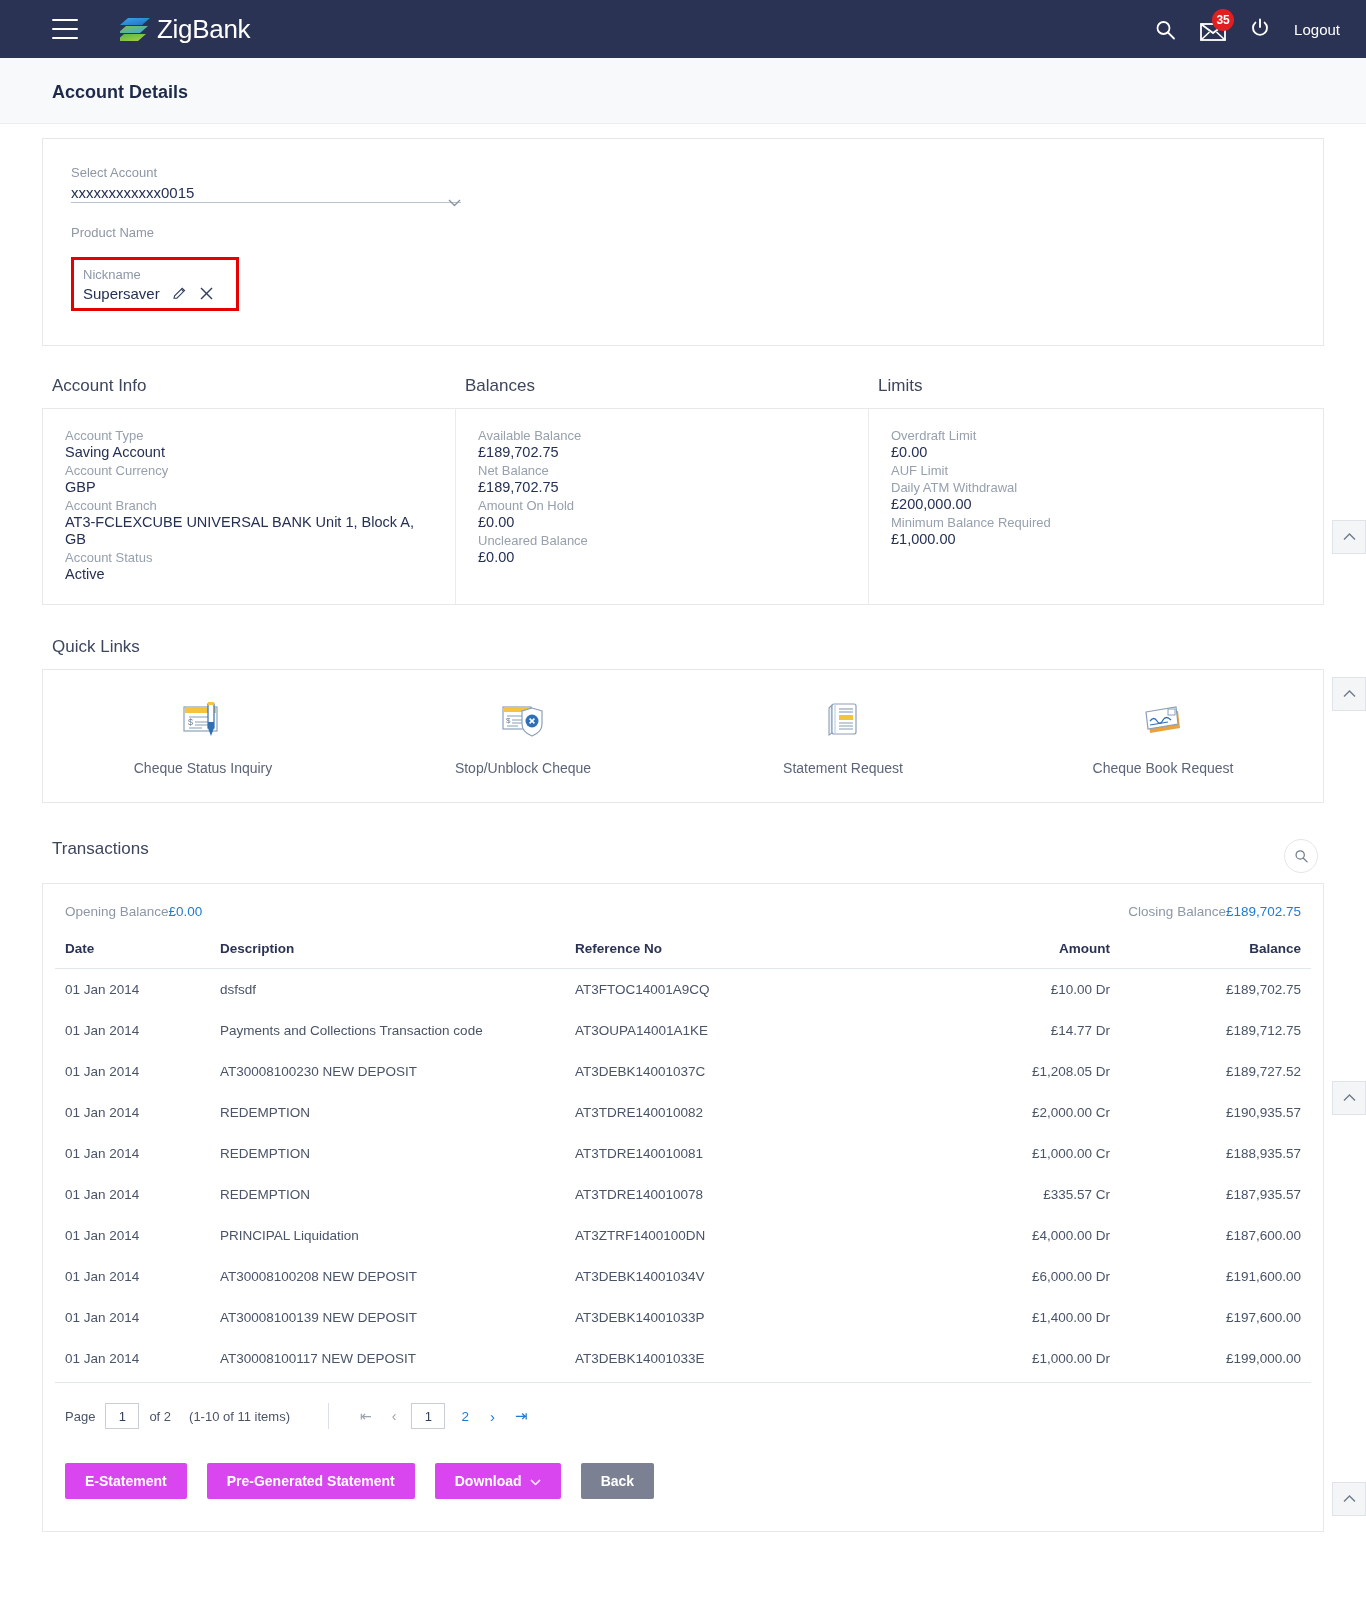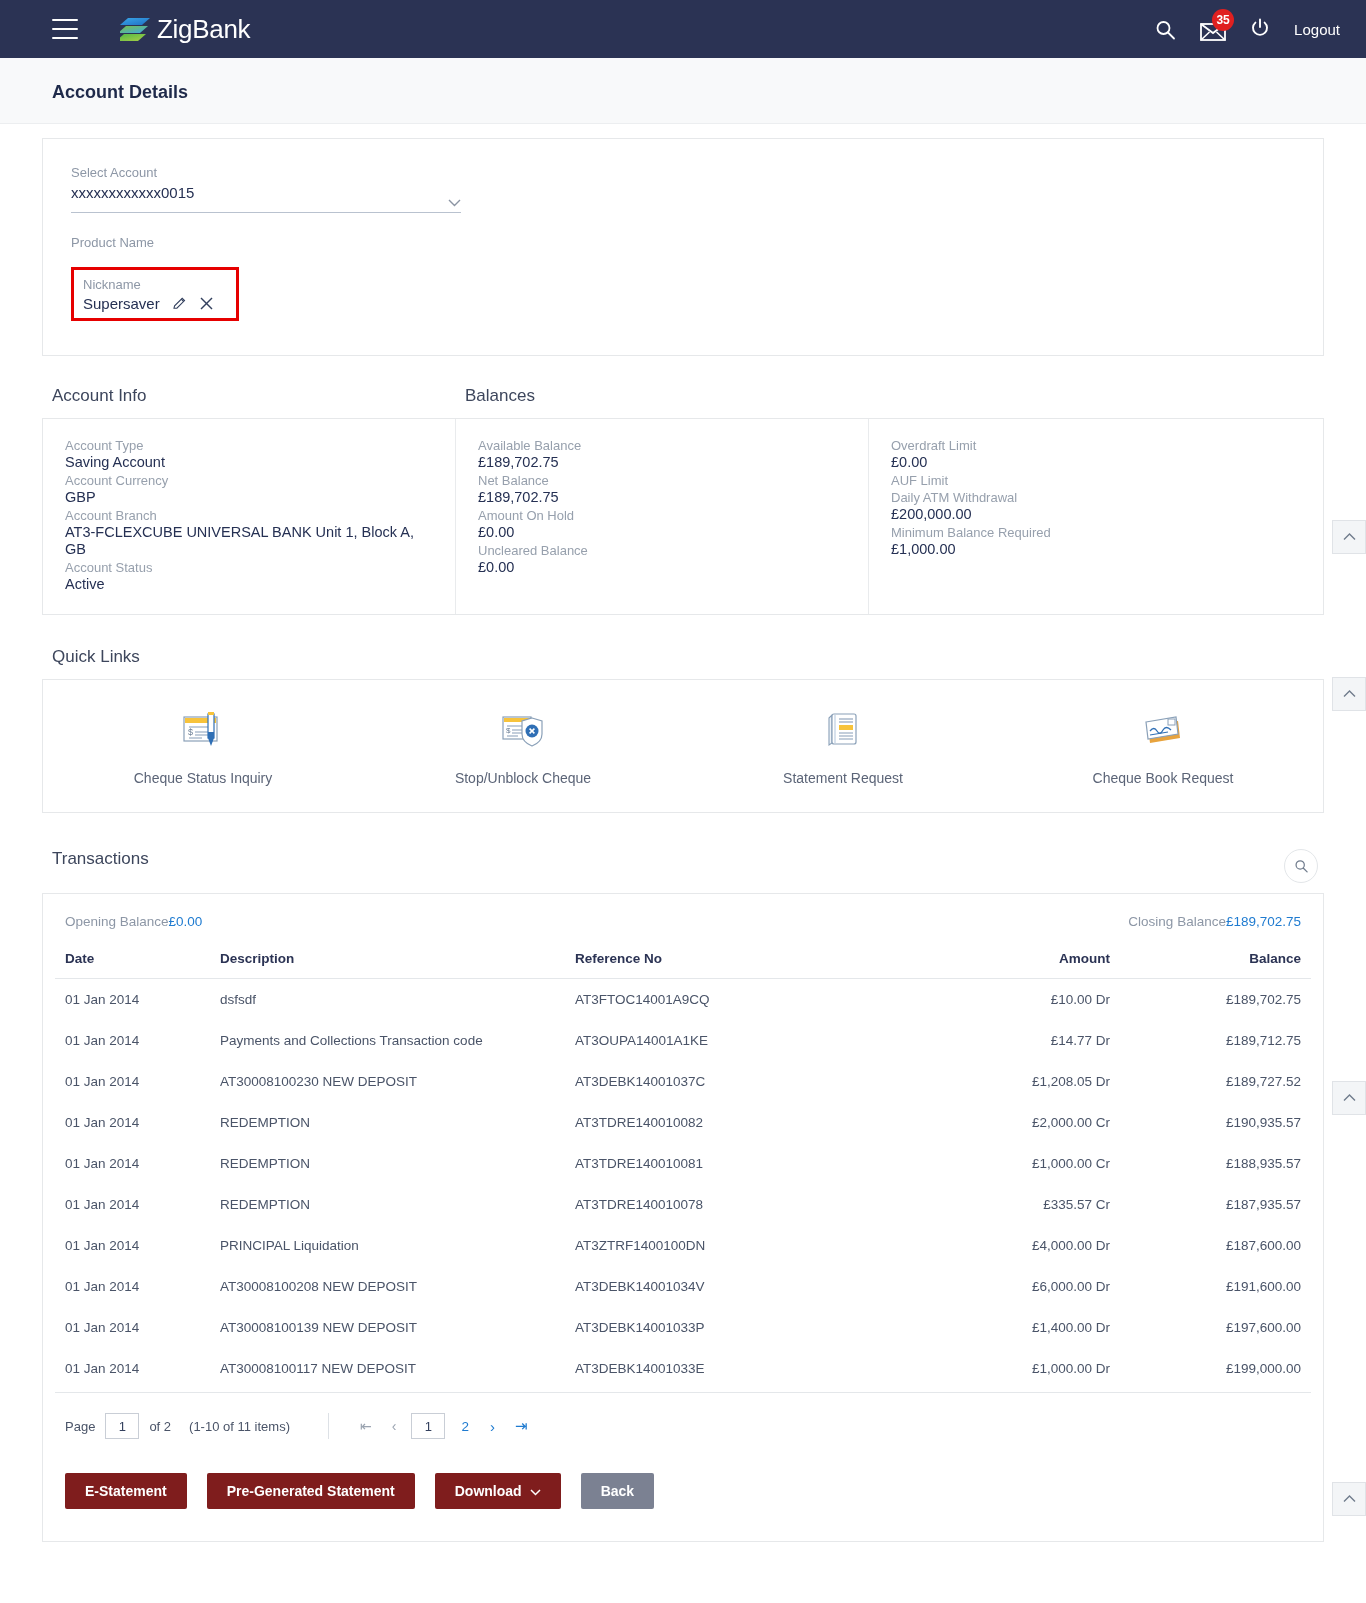--- a/index.html
+++ b/index.html
@@ -52,21 +52,21 @@
   }
 
   
   .sel-panel { padding: 24px 28px 34px 28px; }
   .field-label { font-size: 13px; color: #8d97a6; line-height: 20px; }
   .field-value { font-size: 15px; color: #253053; line-height: 22px; }
   .select-wrap {
     width: 390px;
     border-bottom: 1px solid #b9c2cf;
     display: flex; align-items: flex-end; justify-content: space-between;
-    padding-bottom: 11px; margin-top: 1px; cursor: pointer; gap: 43px;
+    padding-bottom: 1px; margin-top: 1px; cursor: pointer; gap: 43px;
   }
   .select-value { font-size: 15px; color: #253053; }
   .chev { width: 13px; height: 8px; }
   .balance-line { font-size: 14px; color: #98a1ad; margin-top: 9px; }
   .prod-block { margin-top: 20px; }
   .nick-box {
     display: inline-block; margin-top: 14px;
     border: 3px solid #e60000; padding: 5px 22px 6px 9px;
   }
   .nick-row { display: flex; align-items: center; gap: 12px; }
@@ -133,21 +133,21 @@
   .pg-next { color: #1f7bd0; font-size: 15px; cursor: pointer; padding: 0 5px; }
 
   
   .actions { display: flex; gap: 20px; padding: 34px 10px 6px 10px; }
   .btn {
     border: none; font-family: "Liberation Sans", sans-serif; font-size: 14px;
     font-weight: 700; color: #ffffff; padding: 0 20px; height: 36px;
     cursor: pointer; display: inline-flex; align-items: center; justify-content: center; gap: 8px;
     border-radius: 2px;
   }
-  .btn-primary { background: #7f1d1d; }
+  .btn-primary { background: #d946ef; }
   .btn-grey { background: #7b8192; }
 
   
   .side-chip {
     position: absolute; right: 0; width: 34px; height: 34px;
     background: #f3f5f7; border: 1px solid #e0e3e7;
     display: flex; align-items: center; justify-content: center; cursor: pointer;
   }
 </style>
 </head>
@@ -254,20 +254,21 @@
             </svg>
           </span>
         </div>
       </div>
     </div>
   </div>
 
   <div class="trio-heads">
     <div class="h-a">Account Info</div>
     <div class="h-b">Balances</div>
+    <div class="h-c">Limits</div>
   </div>
 
   <div class="trio-card">
     <div class="trio-col col-a">
       <div>
         <div class="kv-lab">Account Type</div>
         <div class="kv-val">Saving Account</div>
       </div>
       <div>
         <div class="kv-lab">Account Currency</div>

